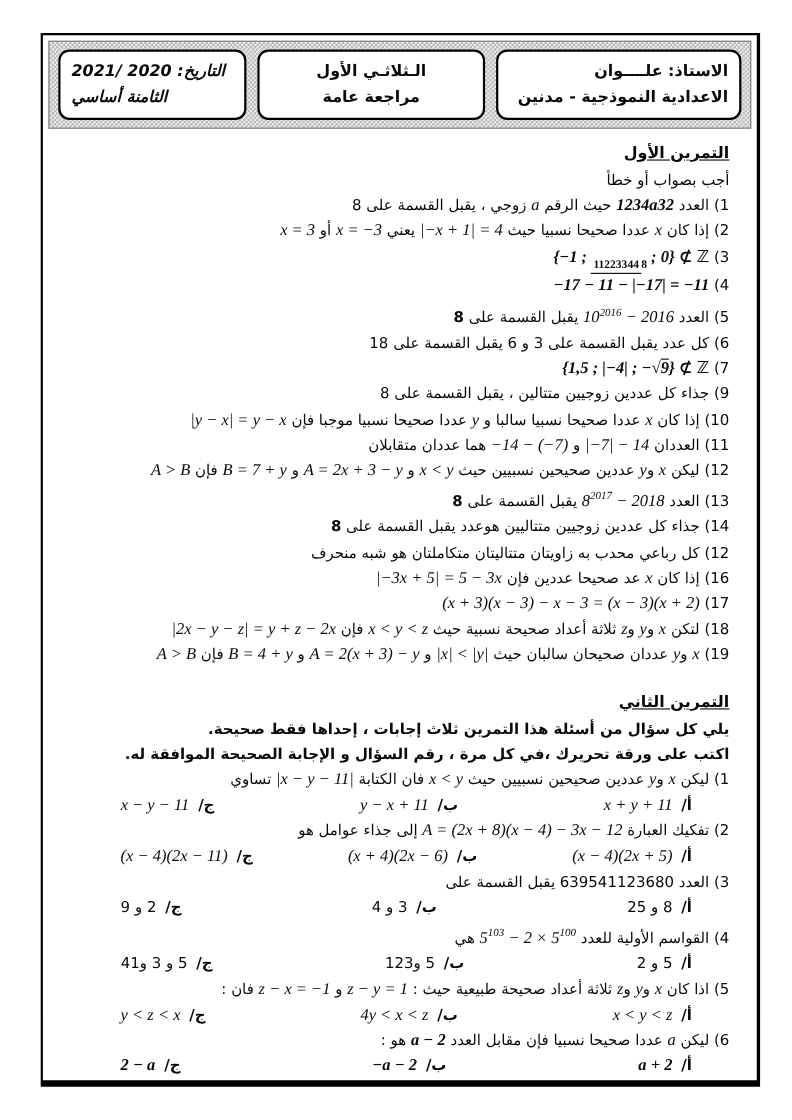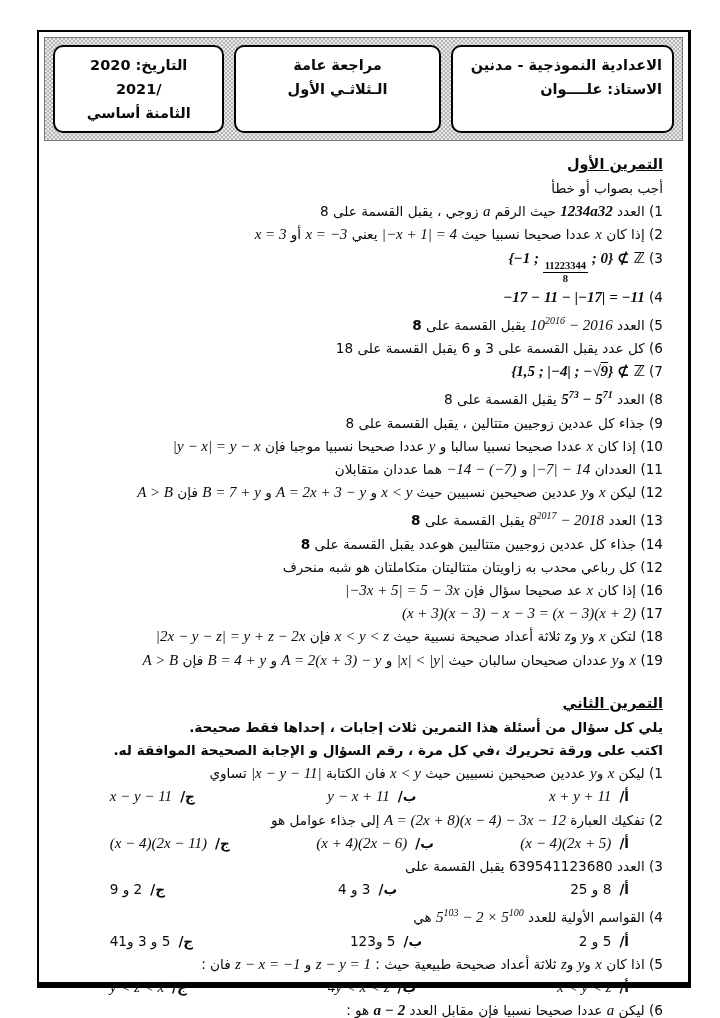--- a/index.html
+++ b/index.html
@@ -9,51 +9,51 @@
          border:2px solid #000;border-bottom-width:6px;border-right-width:3px;padding:5px 5px 0 5px;}
   .band{display:flex;direction:rtl;gap:10px;padding:7px 8px;border:1px solid #777;box-sizing:border-box;
         background-color:#d9d9d9;
         background-image:linear-gradient(45deg,#b5b5b5 25%,transparent 25%,transparent 75%,#b5b5b5 75%),
                          linear-gradient(45deg,#b5b5b5 25%,#e9e9e9 25%,#e9e9e9 75%,#b5b5b5 75%);
         background-position:0 0,2px 2px;background-size:4px 4px;}
   .hbox{background:#fff;border:2px solid #000;border-radius:10px;padding:6px 10px;font-weight:700;
         font-size:14.5px;line-height:24px;box-sizing:border-box;}
   .hbox.school{flex:1.15;text-align:right;}
   .hbox.subject{flex:1.05;text-align:center;}
-  .hbox.datebox{flex:0.85;text-align:center;}
+  .hbox.datebox{flex:0.85;text-align:left;font-style:italic;}
   .content{direction:rtl;text-align:right;padding:11px 20px 0 8px;font-size:13.6px;}
   .line{line-height:23.2px;white-space:nowrap;}
   .ex-title{font-weight:700;text-decoration:underline;font-size:14.5px;line-height:25px;}
   .b{font-weight:700;}
   .ar{font-family:"DejaVu Sans",sans-serif;}
   .mwrap{font-family:"Liberation Serif","DejaVu Serif","DejaVu Sans",serif;font-style:italic;font-size:15px;}
   .mwrap sup{font-size:10px;margin-top:28px;}
-  .frac{display:inline-flex;flex-direction:column;text-align:center;font-size:10.5px;line-height:1.15;
+  .frac{display:inline-flex;flex-direction:row;text-align:center;font-size:10.5px;line-height:1.15;
         vertical-align:-0.65em;font-style:normal;}
   .frac .num{border-bottom:1px solid #000;padding:0 2px;}
   .ovl{text-decoration:overline;}
   .ansrow{display:flex;direction:rtl;justify-content:space-between;width:85%;margin:0 34px 0 auto;line-height:23.2px;}
   .anscell{white-space:nowrap;}
   .anslabel{margin-left:8px;}
   .mt{margin-top:19px;}
 </style>
 </head>
 <body>
 
 <div class="sheet">
   <div class="frame">
 
     <div class="band">
       <div class="hbox school">
+        <div>الاستاذ: علــــوان</div>
         <div>الاعدادية النموذجية - مدنين</div>
-        <div>الاستاذ: علــــوان</div>
       </div>
       <div class="hbox subject">
+        <div>الـثلاثـي  الأول</div>
         <div>مراجعة عامة</div>
-        <div>الـثلاثـي  الأول</div>
       </div>
       <div class="hbox datebox">
         <div dir="rtl">التاريخ: 2020 /2021</div>
         <div>الثامنة أساسي</div>
       </div>
     </div>
 
     <div class="content">
       <div class="ex-title">التمرين الأول</div>
       <div class="line ar">أجب بصواب أو خطأ</div>
@@ -61,29 +61,28 @@
           <div class="line" dir="rtl"><span class="ar">1) العدد </span><span class="mwrap" dir="ltr"><span class="b">1234a32</span></span><span class="ar"> حيث الرقم </span><span class="mwrap" dir="ltr"><span>a</span></span><span class="ar">  زوجي ، يقبل القسمة على 8</span></div>
           <div class="line" dir="rtl"><span class="ar">2) إذا كان </span><span class="mwrap" dir="ltr"><span>x</span></span><span class="ar"> عددا صحيحا نسبيا حيث </span><span class="mwrap" dir="ltr"><span>|−x + 1| = 4</span></span><span class="ar">  يعني  </span><span class="mwrap" dir="ltr"><span>x = −3</span></span><span class="ar"> أو </span><span class="mwrap" dir="ltr"><span>x = 3</span></span></div>
           <div class="line" dir="rtl"><span class="ar">3) </span><span class="mwrap" dir="ltr"><span class="b">{−1 ; </span><span class="frac">
                 <span class="num b">11223344</span>
                 <span class="b">8</span>
               </span><span class="b"> ; 0} ⊄ ℤ</span></span></div>
           <div class="line" dir="rtl"><span class="ar">4) </span><span class="mwrap" dir="ltr"><span class="b">−17 − 11 − |−17| = −11</span></span></div>
           <div class="line" dir="rtl"><span class="ar">5) العدد </span><span class="mwrap" dir="ltr"><span>10</span><sup>2016</sup><span> − 2016</span></span><span class="ar">  يقبل القسمة على </span><span class="ar b">8</span></div>
           <div class="line" dir="rtl"><span class="ar">6) كل عدد يقبل القسمة على 3 و 6 يقبل القسمة على 18</span></div>
           <div class="line" dir="rtl"><span class="ar">7) </span><span class="mwrap" dir="ltr"><span class="b">{1,5  ;  |−4| ; −</span><span class="b">√<span class="ovl">9</span></span><span class="b">} ⊄ ℤ</span></span></div>
-          <div class="line" dir="rtl"><span class="ar">8) العدد  </span><span class="mwrap" dir="ltr"><span class="b">5</span><sup class="b">73</sup><span class="b"> − 5</span><sup class="b">71</sup></span><span class="ar">  يقبل القسمة على 8</span></div>
           <div class="line" dir="rtl"><span class="ar">9) جذاء كل عددين زوجيين متتالين ، يقبل القسمة على 8</span></div>
           <div class="line" dir="rtl"><span class="ar">10) إذا كان </span><span class="mwrap" dir="ltr"><span>x</span></span><span class="ar"> عددا صحيحا نسبيا سالبا و </span><span class="mwrap" dir="ltr"><span>y</span></span><span class="ar"> عددا صحيحا نسبيا موجبا فإن </span><span class="mwrap" dir="ltr"><span>|y − x| = y − x</span></span></div>
           <div class="line" dir="rtl"><span class="ar">11) العددان </span><span class="mwrap" dir="ltr"><span>|−7| − 14</span></span><span class="ar"> و </span><span class="mwrap" dir="ltr"><span>−14 − (−7)</span></span><span class="ar">  هما عددان متقابلان</span></div>
           <div class="line" dir="rtl"><span class="ar">12) ليكن </span><span class="mwrap" dir="ltr"><span>x</span></span><span class="ar"> و</span><span class="mwrap" dir="ltr"><span>y</span></span><span class="ar"> عددين صحيحين نسبيين حيث </span><span class="mwrap" dir="ltr"><span>x &lt; y</span></span><span class="ar"> و </span><span class="mwrap" dir="ltr"><span>A = 2x + 3 − y</span></span><span class="ar"> و </span><span class="mwrap" dir="ltr"><span>B = 7 + y</span></span><span class="ar"> فإن </span><span class="mwrap" dir="ltr"><span>A &gt; B</span></span></div>
           <div class="line" dir="rtl"><span class="ar">13) العدد </span><span class="mwrap" dir="ltr"><span>8</span><sup>2017</sup><span> − 2018</span></span><span class="ar">  يقبل القسمة على </span><span class="ar b">8</span></div>
           <div class="line" dir="rtl"><span class="ar">14) جذاء كل عددين زوجيين  متتاليين هوعدد يقبل القسمة على </span><span class="ar b">8</span></div>
           <div class="line" dir="rtl"><span class="ar">12) كل رباعي محدب به زاويتان متتاليتان متكاملتان هو شبه منحرف</span></div>
-          <div class="line" dir="rtl"><span class="ar">16) إذا كان </span><span class="mwrap" dir="ltr"><span>x</span></span><span class="ar"> عد صحيحا سؤال فإن </span><span class="mwrap" dir="ltr"><span>|−3x + 5| = 5 − 3x</span></span></div>
+          <div class="line" dir="rtl"><span class="ar">16) إذا كان </span><span class="mwrap" dir="ltr"><span>x</span></span><span class="ar"> عد صحيحا عددين فإن </span><span class="mwrap" dir="ltr"><span>|−3x + 5| = 5 − 3x</span></span></div>
           <div class="line" dir="rtl"><span class="ar">17) </span><span class="mwrap" dir="ltr"><span>(x + 3)(x − 3) − x − 3 = (x − 3)(x + 2)</span></span></div>
           <div class="line" dir="rtl"><span class="ar">18) لتكن </span><span class="mwrap" dir="ltr"><span>x</span></span><span class="ar"> و</span><span class="mwrap" dir="ltr"><span>y</span></span><span class="ar"> و</span><span class="mwrap" dir="ltr"><span>z</span></span><span class="ar"> ثلاثة أعداد صحيحة نسبية حيث </span><span class="mwrap" dir="ltr"><span>x &lt; y &lt; z</span></span><span class="ar">  فإن </span><span class="mwrap" dir="ltr"><span>|2x − y − z| = y + z − 2x</span></span></div>
           <div class="line" dir="rtl"><span class="ar">19) </span><span class="mwrap" dir="ltr"><span>x</span></span><span class="ar"> و</span><span class="mwrap" dir="ltr"><span>y</span></span><span class="ar"> عددان صحيحان سالبان حيث </span><span class="mwrap" dir="ltr"><span>|x| &lt; |y|</span></span><span class="ar"> و </span><span class="mwrap" dir="ltr"><span>A = 2(x + 3) − y</span></span><span class="ar"> و </span><span class="mwrap" dir="ltr"><span>B = 4 + y</span></span><span class="ar"> فإن </span><span class="mwrap" dir="ltr"><span>A &gt; B</span></span></div>
         </div>
 
       <div class="ex-title mt">التمرين الثاني</div>
       <div class="line ar b">يلي كل سؤال من أسئلة هذا التمرين ثلاث إجابات ، إحداها فقط صحيحة.</div>
       <div class="line ar b">اكتب على ورقة تحريرك ،في كل مرة ، رقم السؤال و الإجابة الصحيحة الموافقة له.</div>
       <div id="ex2-questions">
           <div class="line" dir="rtl"><span class="ar">1) ليكن </span><span class="mwrap" dir="ltr"><span>x</span></span><span class="ar"> و</span><span class="mwrap" dir="ltr"><span>y</span></span><span class="ar"> عددين صحيحين نسبيين حيث </span><span class="mwrap" dir="ltr"><span>x &lt; y</span></span><span class="ar"> فان الكتابة </span><span class="mwrap" dir="ltr"><span>|x − y − 11|</span></span><span class="ar">  تساوي</span></div>

